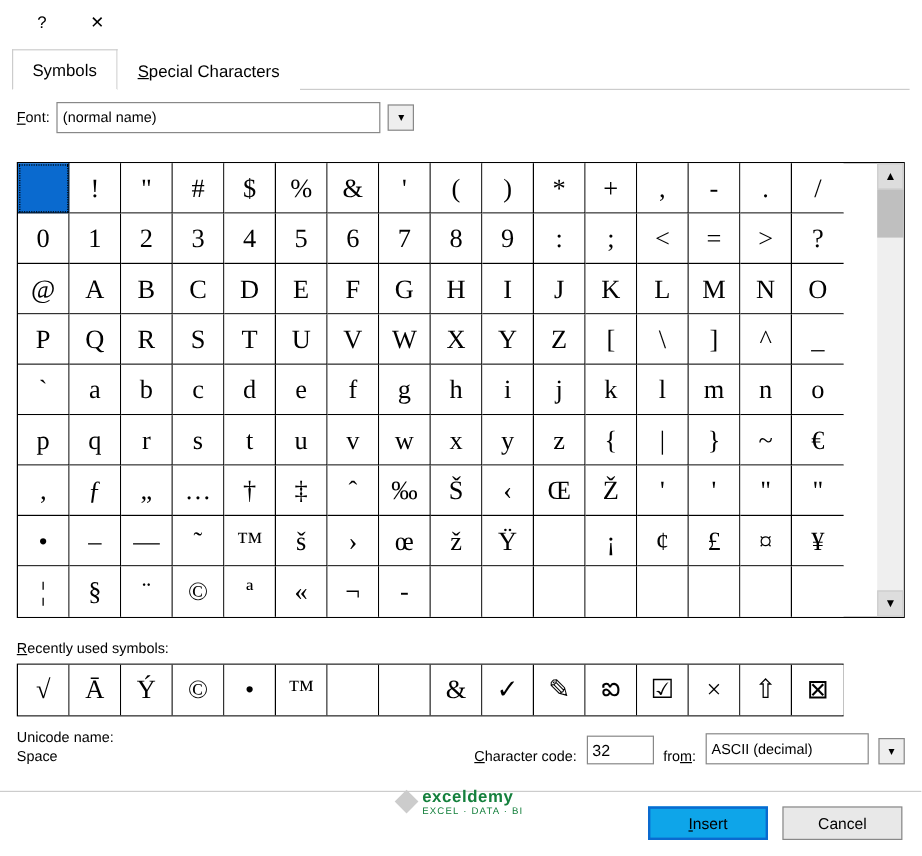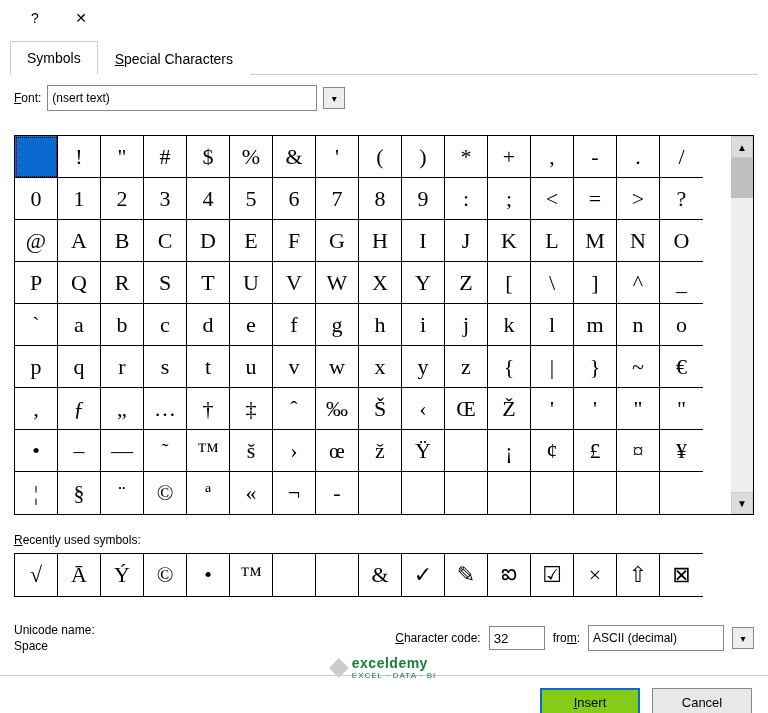--- a/index.html
+++ b/index.html
@@ -99,36 +99,36 @@
     border:1px solid #000;
     width:calc(16*43px + 1px);
   }
   .rcell{
     border-right:1px solid #000;
     display:flex;align-items:center;justify-content:center;
     font-family:"Times New Roman",serif;font-size:22px;background:#fff;
   }
   .recent-grid .rcell:last-child{border-right:none;}
   .bottom-row{
-    display:flex;align-items:center;gap:8px;margin-top:26px;
+    display:flex;align-items:flex-end;gap:8px;margin-top:10px;
   }
   .code-input{border:1px solid #888;width:56px;height:24px;padding:2px 4px;}
   .from-select{
     border:1px solid #888;height:26px;width:136px;
     display:flex;align-items:center;justify-content:space-between;padding:0 4px;
   }
   .buttons-row{
     display:flex;justify-content:flex-end;gap:12px;
     padding:12px 16px;border-top:1px solid #ccc;margin-top:8px;
   }
   .btn{
     width:100px;height:28px;border:1px solid #888;background:#e8e8e8;
     display:flex;align-items:center;justify-content:center;font-size:13px;
   }
-  .btn.primary{border:2px solid #0a6acf;background:#84cc16;}
+  .btn.primary{border:2px solid #0a6acf;background:#0ea5e9;}
   .char-underline{text-decoration:underline;}
   .watermark{
     position:absolute;left:50%;transform:translateX(-50%);
     top:655px;color:#15803d;font-size:12px;display:flex;align-items:center;gap:6px;
     pointer-events:none;font-family:"Segoe UI",sans-serif;
   }
   .hex{width:14px;height:14px;background:#ccc;transform:rotate(45deg);}
 </style>
 </head>
 <body>
@@ -144,21 +144,21 @@
   </div>
   <div class="tab">
     <span><span class="char-underline">S</span><span></span>pecial Characters</span>
   </div>
 </div>
 
 <div class="panel">
   <div class="row">
     <span><span class="char-underline">F</span>ont:</span>
     <div class="font-select">
-      <span>(nsert text)</span>
+      <span>(normal name)</span>
     </div>
     <div class="dropdown-btn">
       <span>▾</span>
     </div>
   </div>
 
   <div class="grid-wrap">
     <div class="symbol-grid" id="symbol-grid">
         <div class="cell selected"> </div>
         <div class="cell">!</div>

